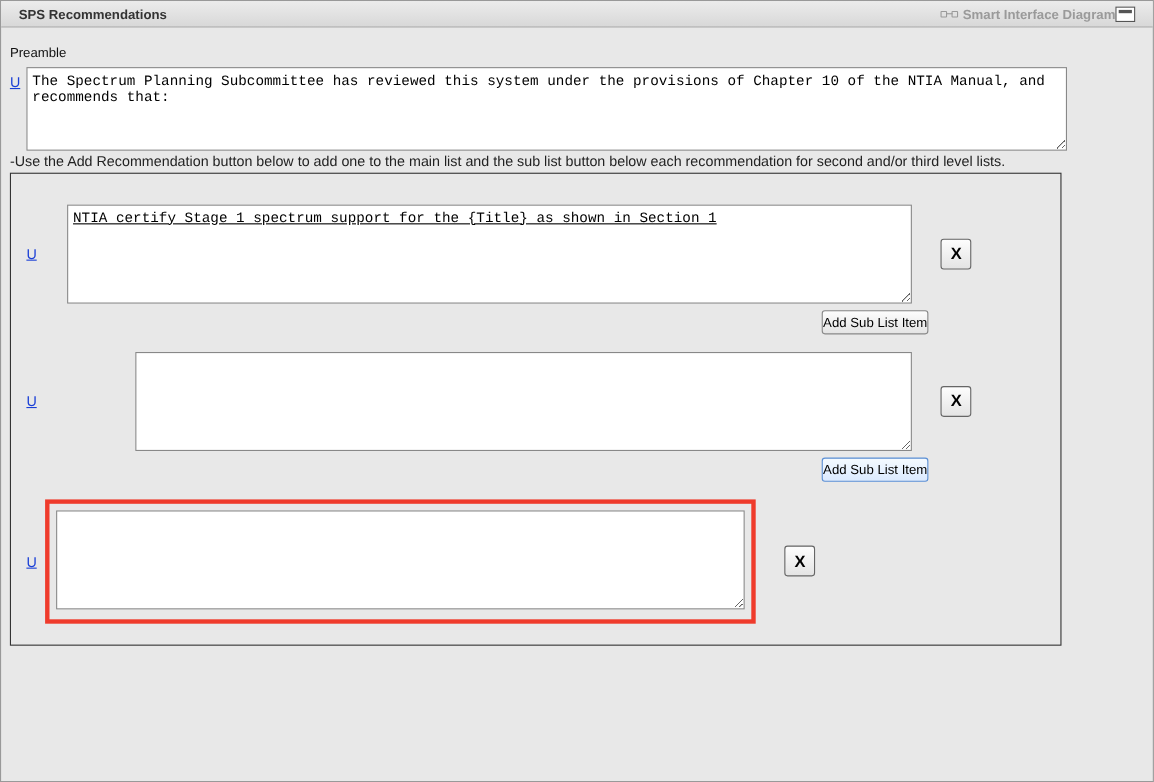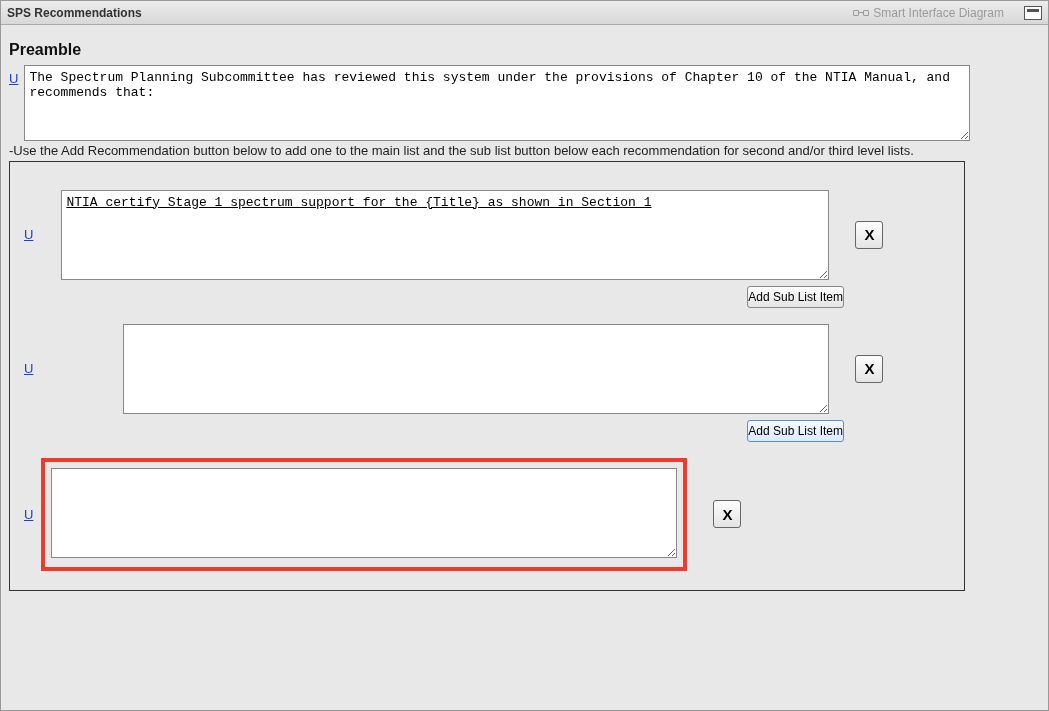--- a/index.html
+++ b/index.html
@@ -10,50 +10,50 @@
     font-size: 13px;
     color: #111;
   }
   .page { width: 1049px; height: 711px; background: #e8e8e8; position: relative; overflow: hidden; border:1px solid #999;}
   .header {
     height: 24px;
     background: linear-gradient(#ececec, #d8d8d8);
     border-bottom: 1px solid #aaa;
     display: flex;
     align-items: center;
-    padding: 0 6px;
+    padding: 0 16px;
     font-weight: bold;
     font-size: 12px;
     color: #333;
   }
   .header-right {
     margin-left: auto;
     display: flex;
     align-items: center;
-    gap: 20px;
-    font-weight: normal;
+    gap: 0;
+    font-weight: bold;
     color: #9a9a9a;
     font-size: 12px;
   }
   .header-right .smart-link { display:flex; align-items:center; gap:4px;}
   .win-icon {
     width: 18px; height: 14px;
     border: 1px solid #555;
     background: #fff;
     display: inline-block;
     position: relative;
   }
   .win-icon::before{
     content:""; position:absolute; top:2px; left:2px; right:2px; height:3px; background:#555;
   }
 
   .body-area { padding: 8px; }
   .section-title {
-    font-weight: bold;
-    font-size: 16px;
+    font-weight: normal;
+    font-size: 12px;
     margin: 8px 0 6px 0;
   }
   .preamble-row { display:flex; align-items:flex-start; gap:6px;}
   .u-link {
     color: #1a3fd6;
     text-decoration: underline;
     font-family: Arial, sans-serif;
     font-size: 13px;
     cursor: pointer;
     padding-top:6px;

